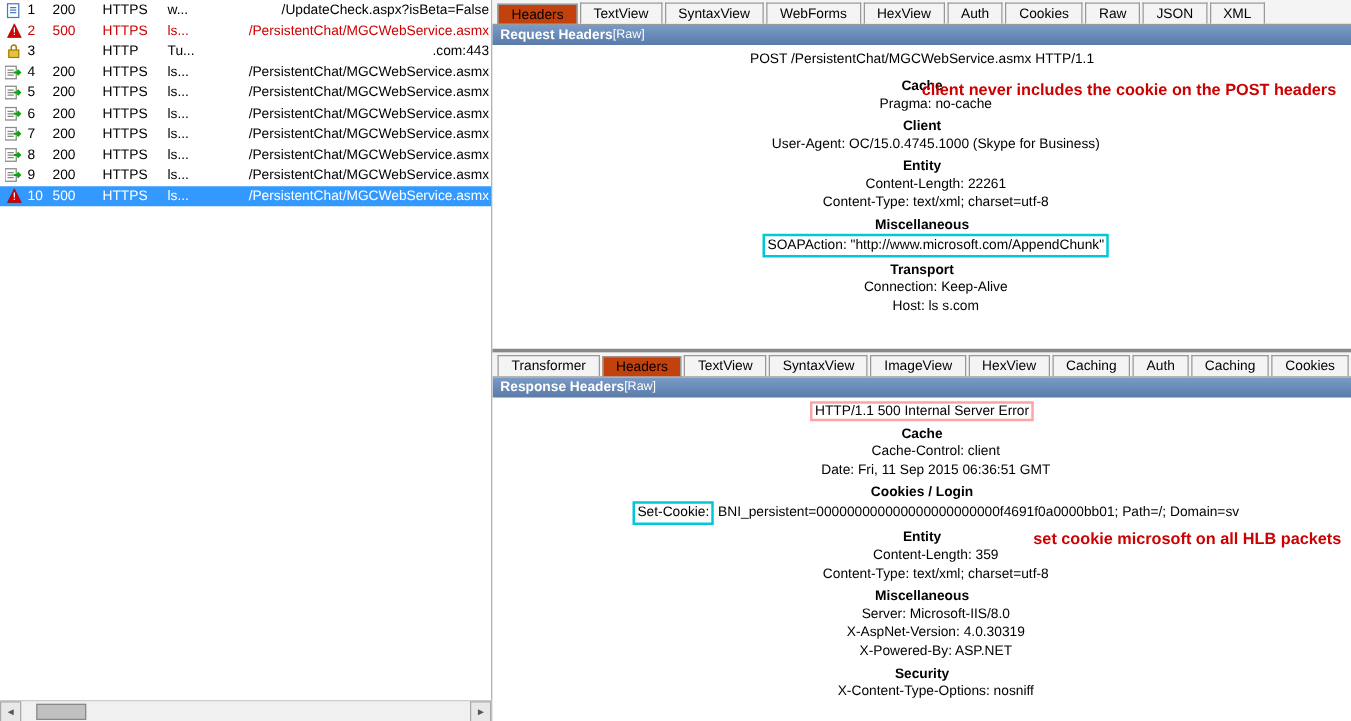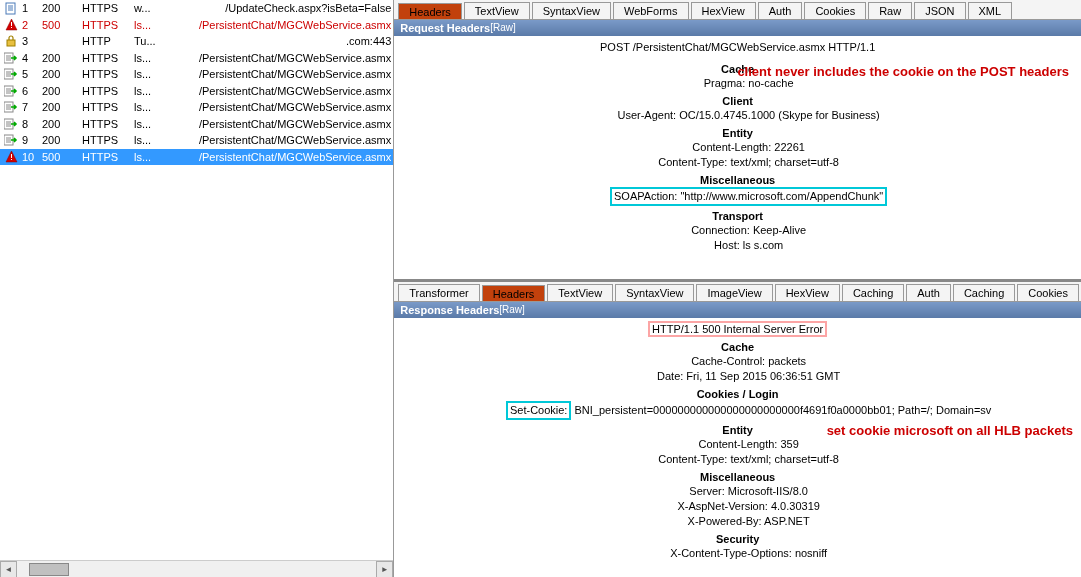--- a/index.html
+++ b/index.html
@@ -264,21 +264,21 @@
           <div class="tab">Cookies</div>
         </div>
       <div class="section-hdr">
         <span>Response Headers</span>
         <span class="mini">[Raw]</span>
       </div>
       <div class="header-body">
         <div><span class="box-red">HTTP/1.1 500 Internal Server Error</span></div>
         <div id="resp-groups">
             <div class="grp-title">Cache</div>
-            <div class="hdr-line">Cache-Control: packets</div>
+            <div class="hdr-line">Cache-Control: client</div>
             <div class="hdr-line">Date: Fri, 11 Sep 2015 06:36:51 GMT</div>
             <div class="grp-title">Cookies / Login</div>
             <div class="hdr-line"><span class="box-cyan">Set-Cookie:</span> BNI_persistent=000000000000000000000000f4691f0a0000bb01; Path=/; Domain=sv</div>
             <div class="grp-title">Entity</div>
             <div class="hdr-line">Content-Length: 359</div>
             <div class="hdr-line">Content-Type: text/xml; charset=utf-8</div>
             <div class="grp-title">Miscellaneous</div>
             <div class="hdr-line">Server: Microsoft-IIS/8.0</div>
             <div class="hdr-line">X-AspNet-Version: 4.0.30319</div>
             <div class="hdr-line">X-Powered-By: ASP.NET</div>

